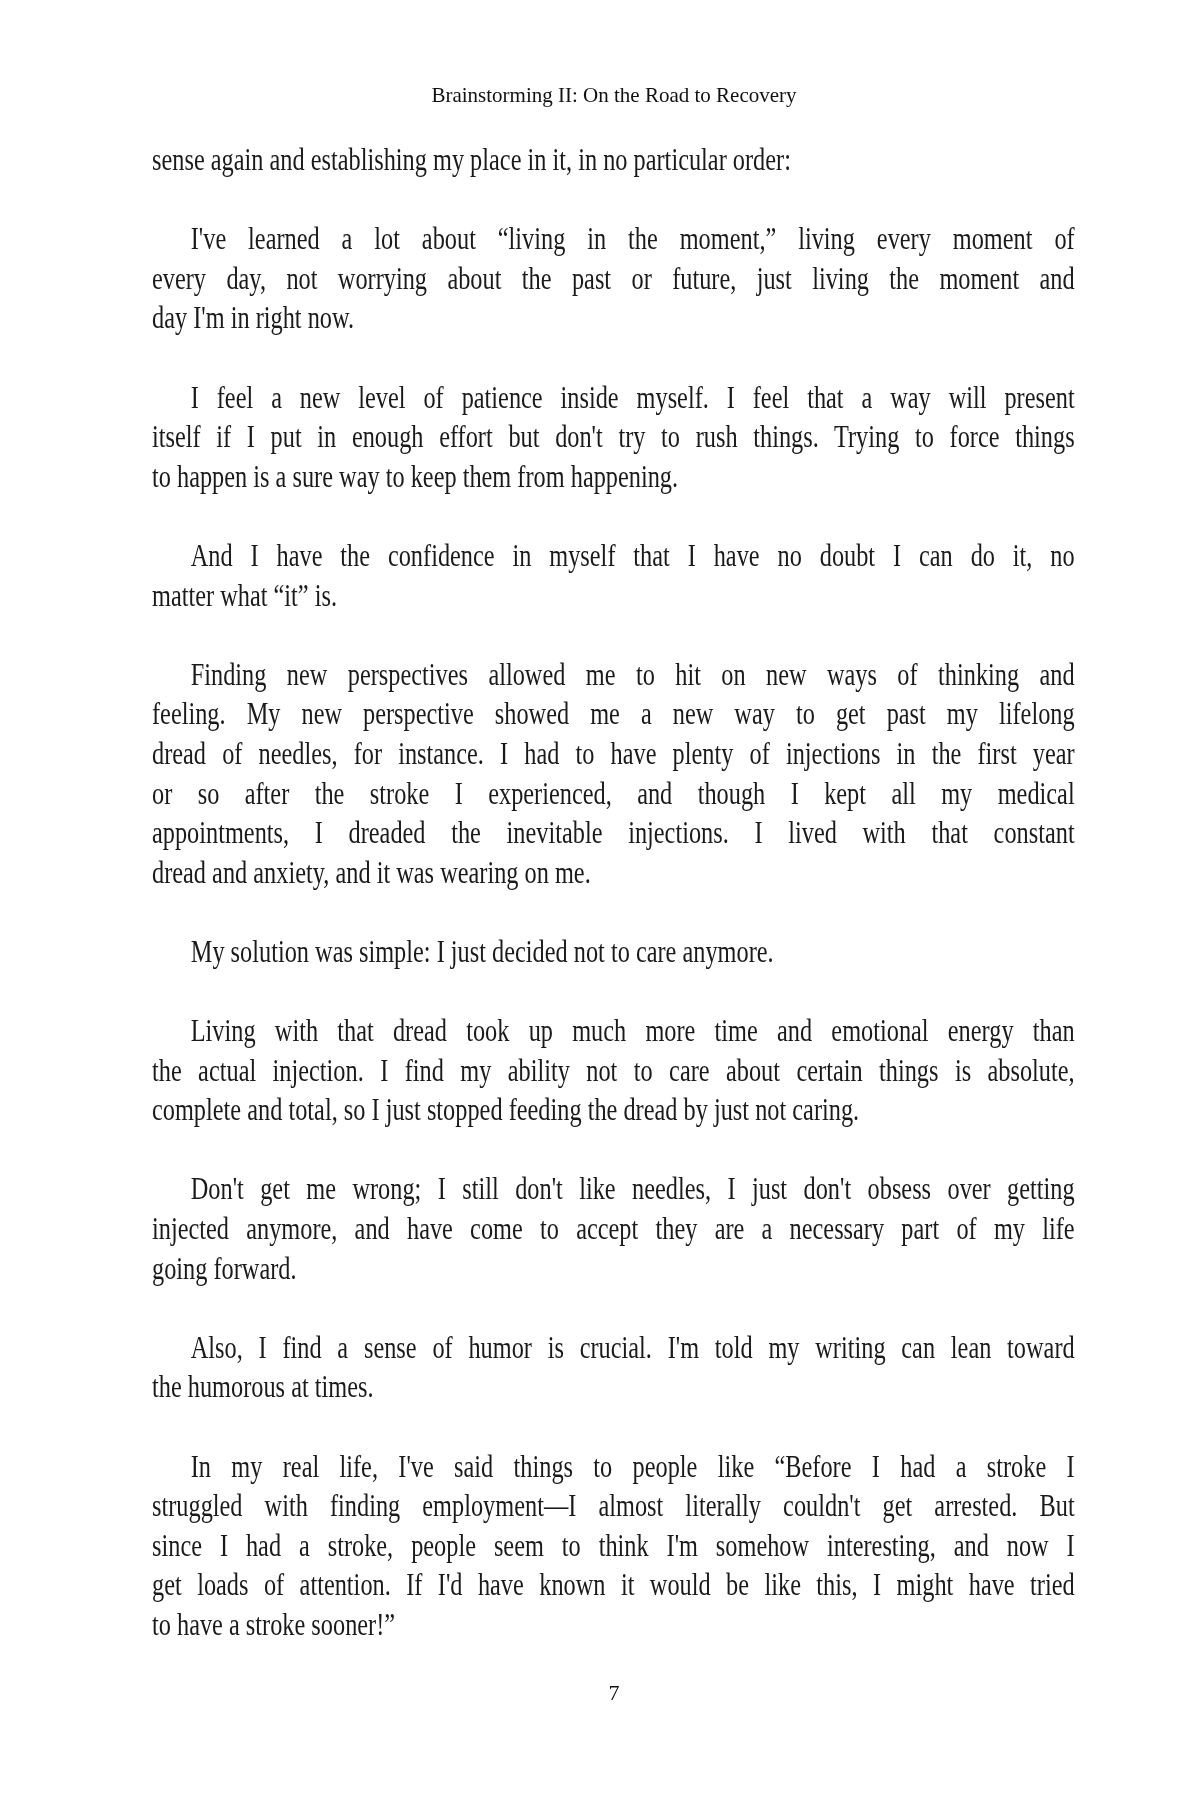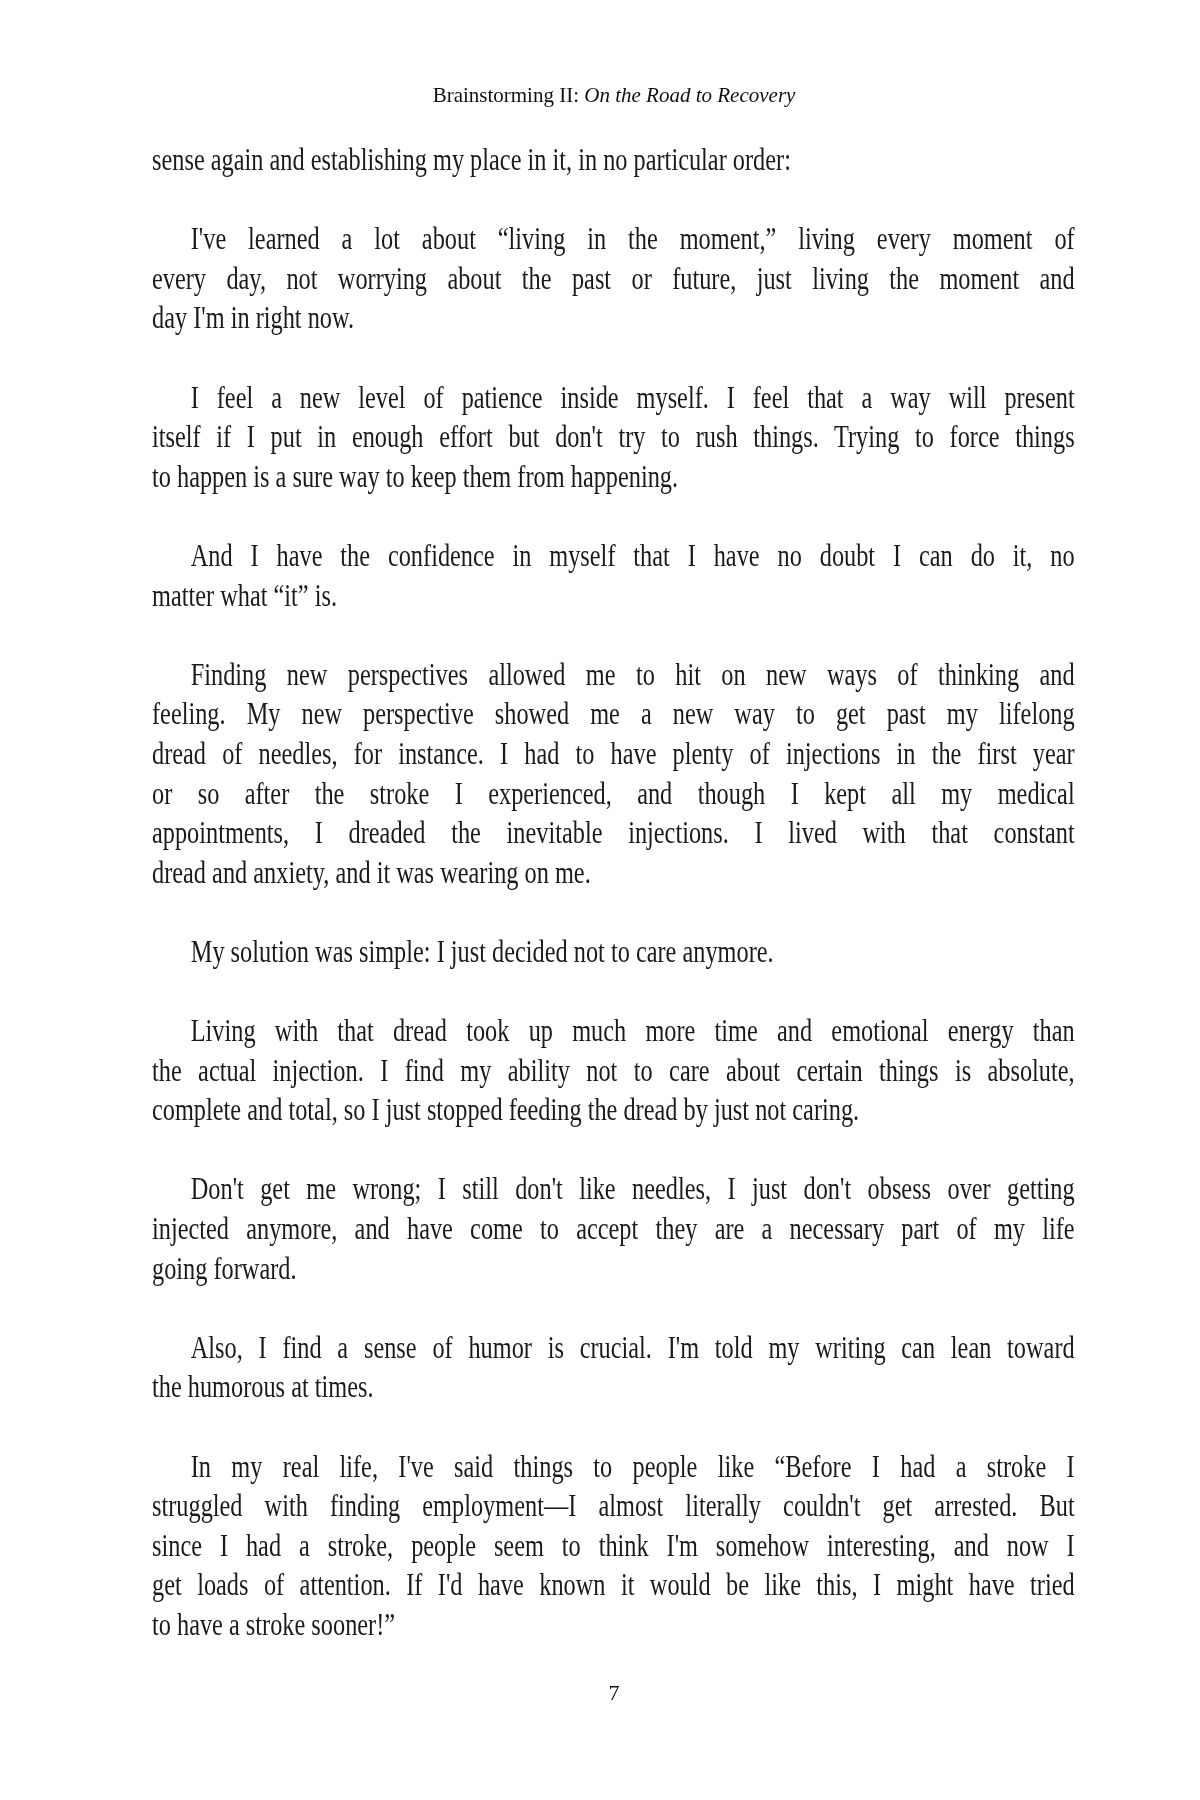--- a/index.html
+++ b/index.html
@@ -20,21 +20,20 @@
       width: 1228px;
       top: 83px;
       text-align: center;
       font-family: "Liberation Serif", serif;
       font-size: 21px;
       line-height: 24px;
       color: #111;
       white-space: nowrap;
     }
     .running-header .subtitle {
-      font-style: italic;
     }
     .body-text {
       position: absolute;
       left: 152px;
       top: 140px;
       width: 1214px;            
       transform: scaleX(0.76);
       transform-origin: 0 0;
       font-family: "Liberation Serif", serif;
       font-size: 32px;

